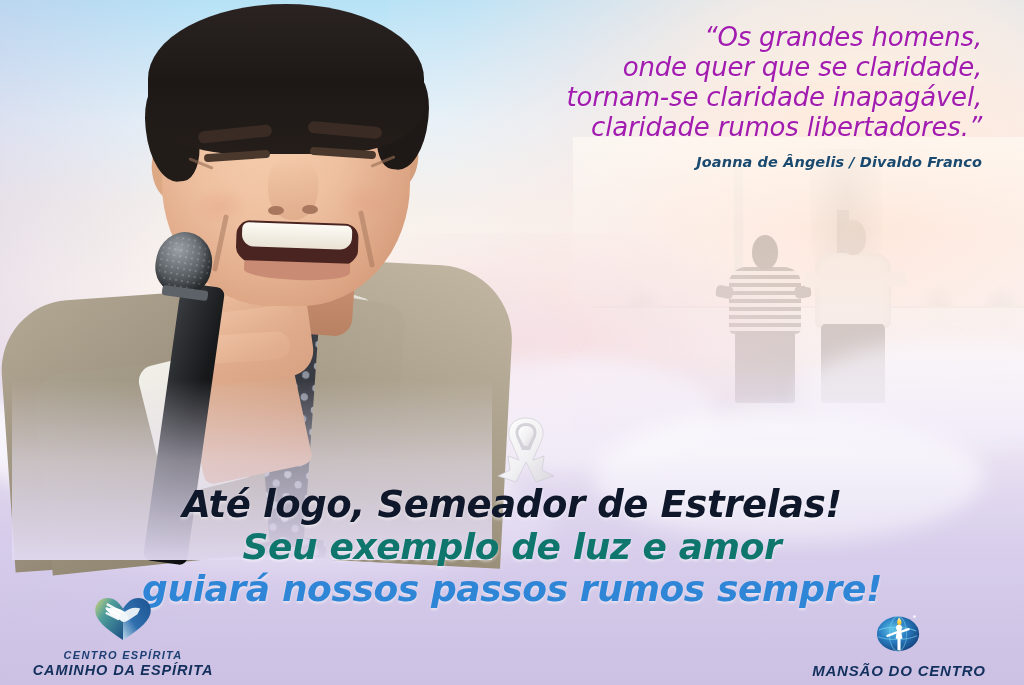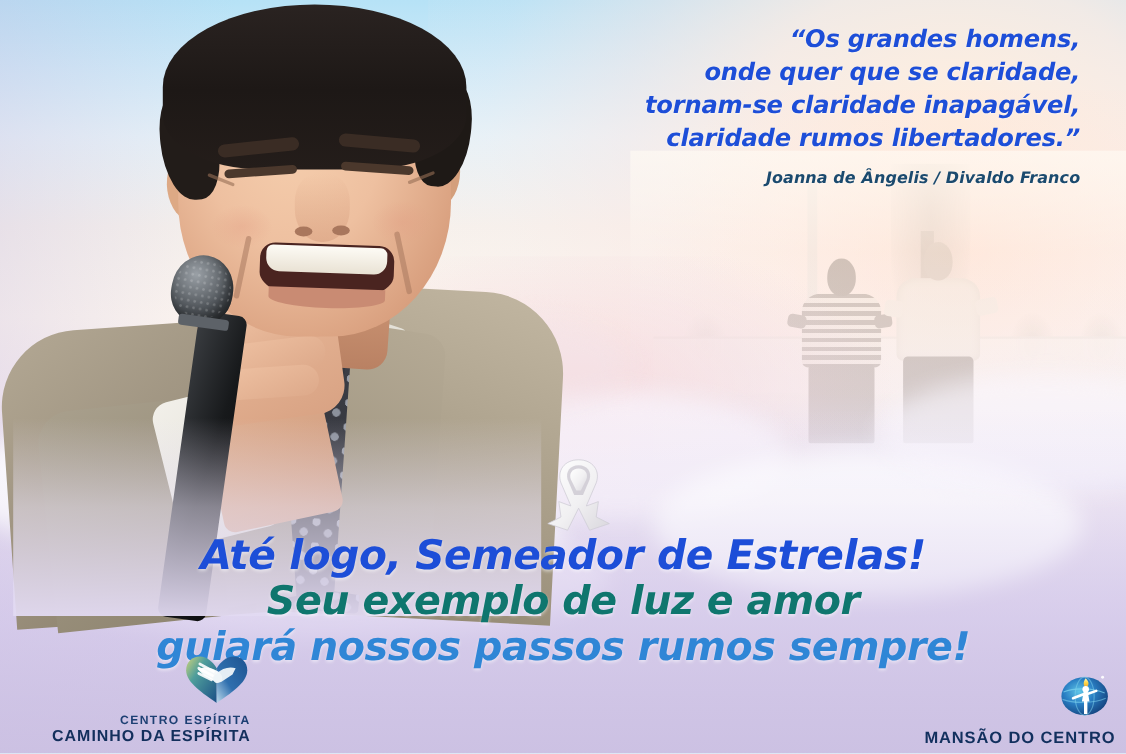--- a/index.html
+++ b/index.html
@@ -229,23 +229,23 @@
   .cheek-l{left:180px;top:186px;width:56px;height:40px;background:radial-gradient(ellipse,rgba(226,158,132,0.38),transparent 70%);z-index:14;}
   .cheek-r{left:326px;top:182px;width:56px;height:40px;background:radial-gradient(ellipse,rgba(226,158,132,0.38),transparent 70%);z-index:14;}
 
   
   .quote-block{
     position:absolute;right:42px;top:22px;width:560px;
     text-align:right;z-index:60;
   }
   .quote-line{
     font-family:"DejaVu Sans", sans-serif;
-    font-style:italic;font-weight:bold;
-    font-size:22px;line-height:30px;
-    color:#1d4ed8;
+    font-style:italic;font-weight:normal;
+    font-size:26px;line-height:30px;
+    color:#a21caf;
     letter-spacing:-0.2px;
     white-space:nowrap;
     text-shadow:0 1px 2px rgba(255,255,255,0.55);
   }
   .quote-author{
     margin-top:12px;
     font-family:"DejaVu Sans", sans-serif;
     font-style:italic;font-weight:bold;
     font-size:14.5px;color:#1b4a6e;
     letter-spacing:0.1px;
@@ -259,26 +259,26 @@
   .farewell{
     position:absolute;left:0;right:0;top:486px;z-index:62;text-align:center;
   }
   .fw{
     font-family:"DejaVu Sans", sans-serif;
     font-style:italic;font-weight:bold;
     letter-spacing:-0.4px;
     text-shadow:0 2px 3px rgba(255,255,255,0.5);
     line-height:1.0;
   }
-  .fw1{font-size:37px;color:#1d4ed8;margin-bottom:6px;}
+  .fw1{font-size:37px;color:#0f172a;margin-bottom:6px;}
   .fw2{font-size:36px;color:#0f766e;margin-bottom:6px;}
   .fw3{font-size:36px;color:#2f86d6;}
 
   
-  .logo{position:absolute;bottom:6px;z-index:65;text-align:right;}
+  .logo{position:absolute;bottom:6px;z-index:65;text-align:center;font-style:italic;}
   .logo-left{left:18px;width:210px;}
   .logo-right{right:10px;width:230px;}
   .logo-mark{display:block;margin:0 auto 3px auto;}
   .logo-l1{
     font-family:"Liberation Sans", sans-serif;
     font-weight:bold;font-size:11px;letter-spacing:1.3px;
     color:#1d3f73;line-height:13px;
   }
   .logo-l2{
     font-family:"Liberation Sans", sans-serif;

